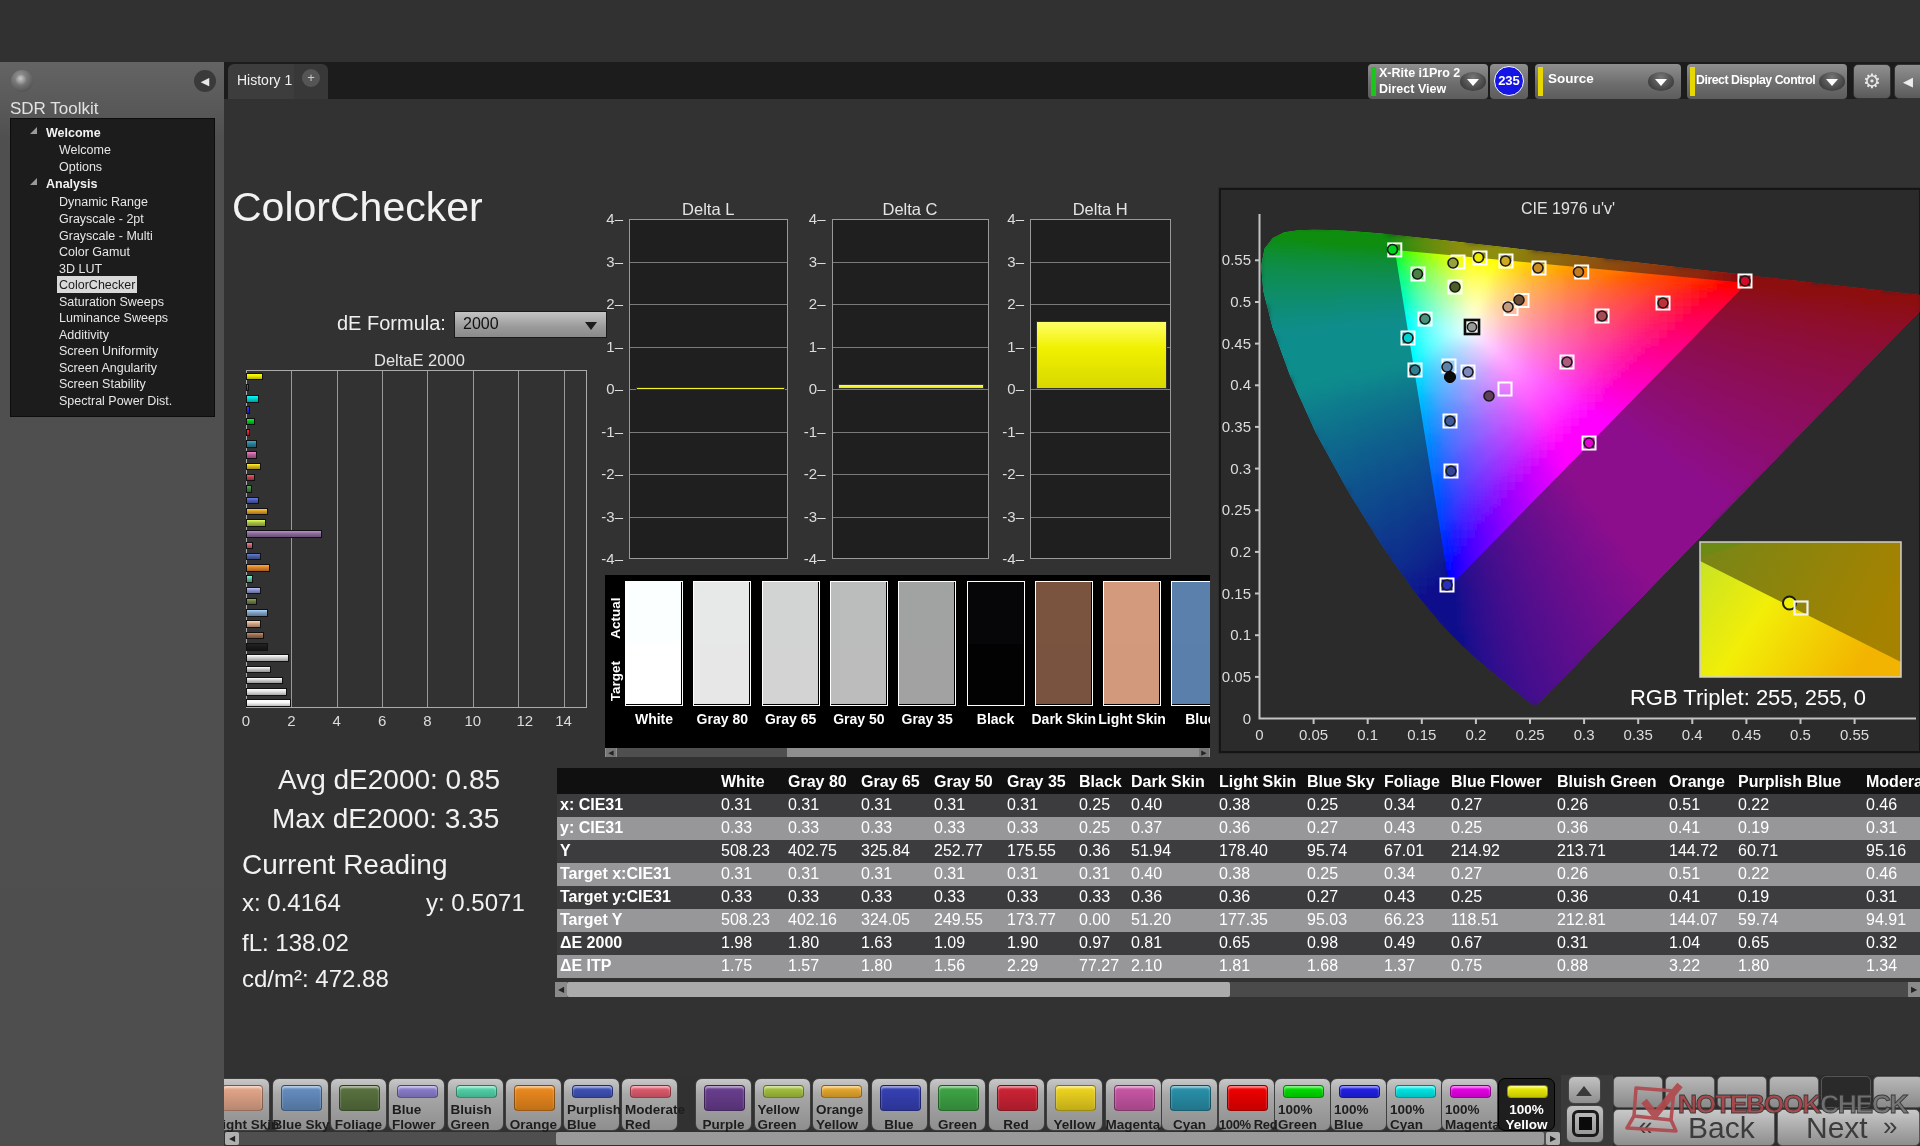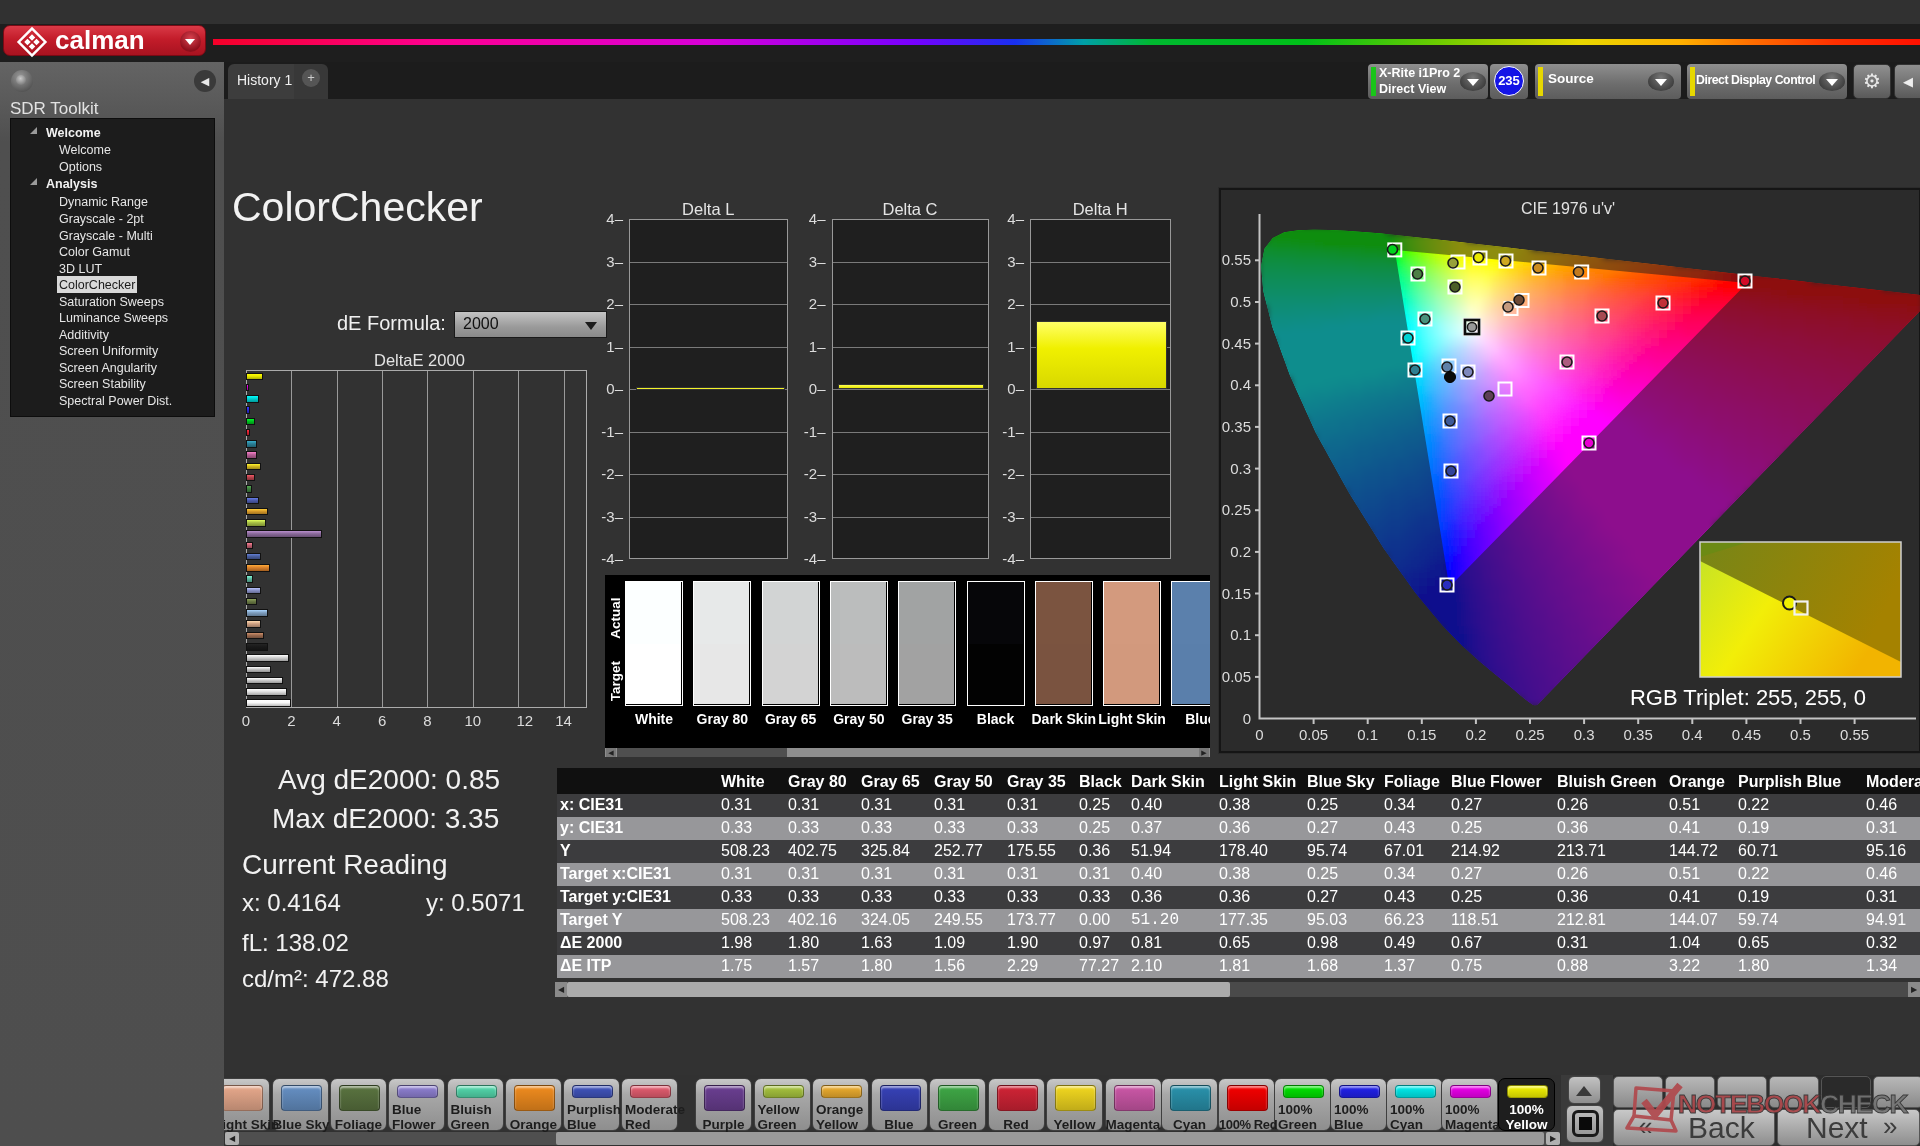--- a/index.html
+++ b/index.html
@@ -86,38 +86,20 @@
 .tbtn .sw2 { position:absolute; left:8px; top:6px; width:41px; height:26px; border-radius:4px; border:1px solid rgba(0,0,0,.35); box-shadow:inset 0 2px 2px rgba(255,255,255,.55); }
 .tbtn .sw3 { position:absolute; left:8px; top:6px; width:41px; height:13px; border-radius:4px; border:1px solid rgba(0,0,0,.35); box-shadow:inset 0 2px 2px rgba(255,255,255,.55); }
 .tbtn .lab1 { position:absolute; left:0; top:38px; width:100%; text-align:center; font-size:13.5px; font-weight:700; color:#1d1d1d; white-space:nowrap; z-index:3; }
 .tbtn .lab2 { position:absolute; left:3px; top:24px; width:100%; text-align:left; font-size:13.5px; font-weight:700; color:#1d1d1d; line-height:14.5px; }
 </style>
 </head>
 <body>
 <div id="page">
 
 
-<div id="band">
-  <div id="rainbow"></div>
-  <div id="logobtn">
-    <svg class="abs" style="left:12px;top:0px" width="32" height="32" viewBox="0 0 32 32">
-      <g transform="rotate(45 16 16)">
-        <rect x="6.5" y="6.5" width="19" height="19" fill="none" stroke="#fff" stroke-width="2.4"></rect>
-        <rect x="10.5" y="10.5" width="4.6" height="4.6" fill="#fff"></rect>
-        <rect x="16.9" y="10.5" width="4.6" height="4.6" fill="#fff"></rect>
-        <rect x="10.5" y="16.9" width="4.6" height="4.6" fill="#fff"></rect>
-        <rect x="16.9" y="16.9" width="4.6" height="4.6" fill="#fff"></rect>
-      </g>
-    </svg>
-    <div id="logotext">calman</div>
-    <div id="logodrop">
-          <span style="position:absolute;left:5px;top:8px;border:5.5px solid transparent;border-top:6.5px solid #fff;border-bottom:none;"></span>
-        </div>
-  </div>
-</div>
 
 <div id="sidebar">
   <div id="sphere"></div>
   <div id="collapse">◀</div>
   <div id="sdrtitle">SDR Toolkit</div>
   <div id="tree">
     <div class="tmark" style="top:8px"></div>
         <div class="thead" style="top:7px">Welcome</div>
     <div class="titem" style="top:24px">Welcome</div>
     <div class="titem" style="top:41px">Options</div>
@@ -454,21 +436,21 @@
           <div style="width:120px;">0.31</div>
         </div>
         <div class="trow" style="top:141px;background:#97979a;">
           <div class="rlab" style="width:164px;">Target Y</div>
           <div style="width:67px;">508.23</div>
           <div style="width:73px;">402.16</div>
           <div style="width:73px;">324.05</div>
           <div style="width:73px;">249.55</div>
           <div style="width:72px;">173.77</div>
           <div style="width:52px;">0.00</div>
-          <div style="width:88px;font-family:Liberation Mono, monospace;">51.20</div>
+          <div style="width:88px;">51.20</div>
           <div style="width:88px;">177.35</div>
           <div style="width:77px;">95.03</div>
           <div style="width:67px;">66.23</div>
           <div style="width:106px;">118.51</div>
           <div style="width:112px;">212.81</div>
           <div style="width:69px;">144.07</div>
           <div style="width:128px;">59.74</div>
           <div style="width:120px;">94.91</div>
         </div>
         <div class="trow" style="top:164px;background:#3c3c3e;">

